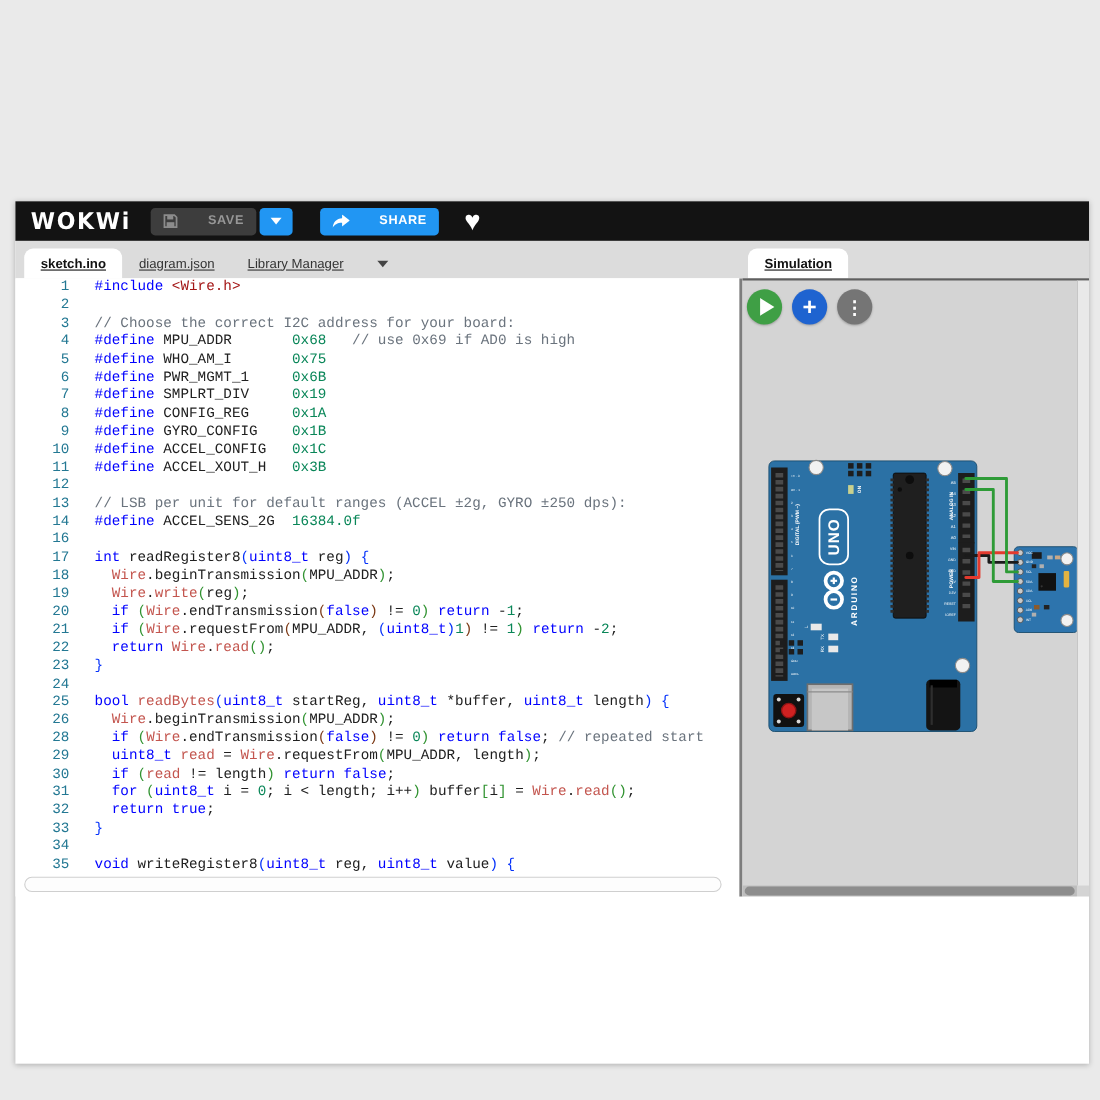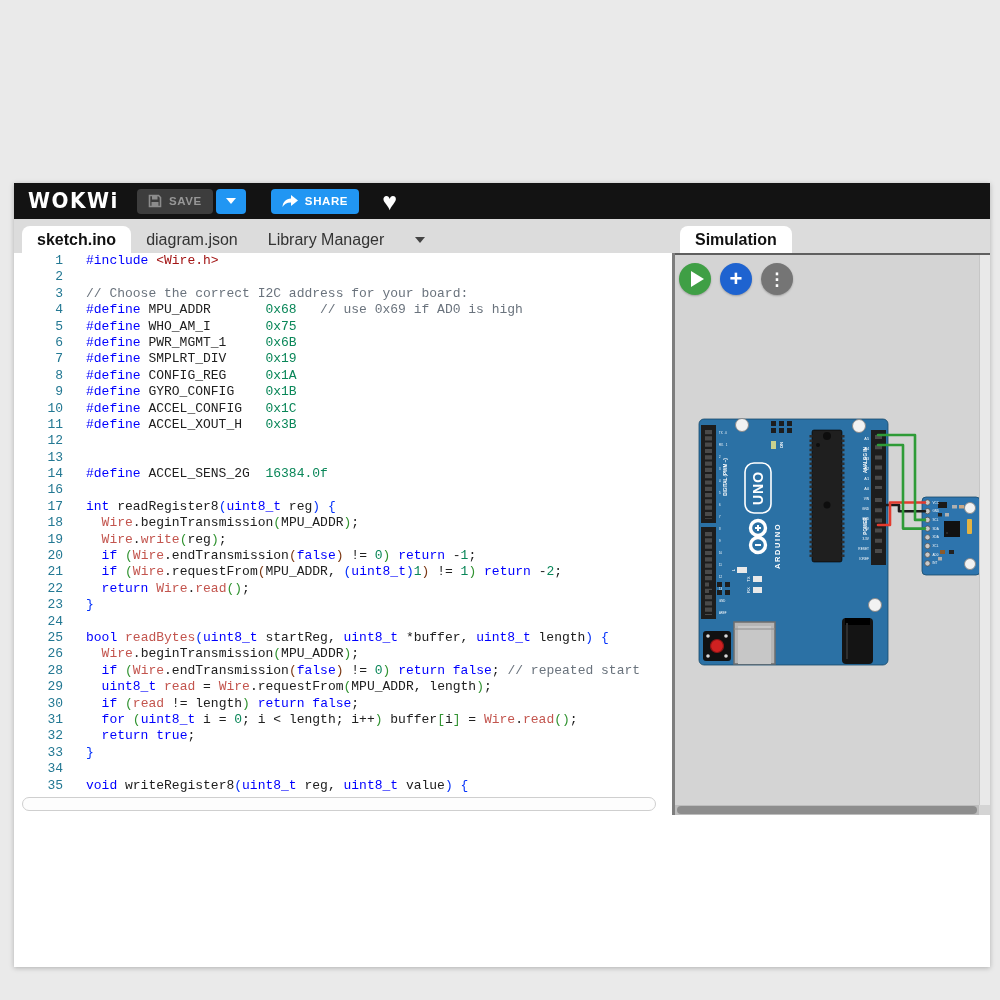--- a/index.html
+++ b/index.html
@@ -4,32 +4,32 @@
 <style>
   html,body{margin:0;padding:0;background:#eaeaea;width:1000px;height:1000px;overflow:hidden;
     font-family:"Liberation Sans",sans-serif;-webkit-font-smoothing:antialiased;}
   .app{position:absolute;left:14px;top:183px;width:976px;height:784px;background:#fff;
     box-shadow:0 1px 5px rgba(0,0,0,.25);}
   
   .topbar{height:36px;background:#131313;display:flex;align-items:center;padding:0 10px;box-sizing:border-box;}
   .logo{color:#fff;font-weight:700;font-size:20px;letter-spacing:1.5px;margin:0 14px 0 4px;
     font-family:"DejaVu Sans",sans-serif;transform:scaleY(1.05);cursor:pointer;}
   .tbtn{height:25px;border-radius:4px;display:flex;align-items:center;padding:0 11px;cursor:pointer;
-    font-size:11.5px;font-weight:700;letter-spacing:.6px;}
+    font-size:11.5px;font-weight:700;letter-spacing:.6px;gap:20px;}
   .save{background:#3d3d3d;color:#979797;margin-left:4px;}
   .save svg{margin-right:7px;}
   .dd{background:#2196f3;margin-left:3px;padding:0 10px;}
   .caret{width:0;height:0;border-left:5px solid transparent;border-right:5px solid transparent;border-top:6px solid #fff;}
   .share{background:#2196f3;color:#fff;margin-left:25px;}
   .share svg{margin-right:7px;}
   .heart{color:#fff;font-size:25px;margin-left:23px;line-height:1;cursor:pointer;}
   
   .tabstrip{height:34px;background:#dcdcdc;position:relative;display:flex;align-items:flex-end;padding-left:8px;box-sizing:border-box;}
-  .tab{height:27px;display:flex;align-items:center;padding:0 15px;font-size:16px;color:#333;
-    border-radius:8px 8px 0 0;cursor:pointer;white-space:nowrap;}
+  .tab{height:27px;display:flex;align-items:center;padding:0 15px;font-size:12px;color:#333;
+    border-radius:8px 8px 0 0;cursor:pointer;white-space:nowrap;text-decoration:underline;}
   .tab.active{background:#fff;color:#111;font-weight:700;}
   .lib-caret{width:0;height:0;border-left:5px solid transparent;border-right:5px solid transparent;
     border-top:6px solid #444;margin:0 0 10px 16px;cursor:pointer;}
   .sim-tab{position:absolute;left:666px;bottom:0;text-align:right;}
   
   .content{display:flex;height:562px;}
   .editor{width:658px;height:562px;background:#fff;overflow:hidden;position:relative;
     font-family:"Liberation Mono","DejaVu Sans Mono",monospace;font-size:13px;cursor:text;}
   .row{display:flex;height:16.4px;line-height:16.4px;white-space:pre;}
   .ln{display:inline-block;width:49px;text-align:right;color:#237893;flex:none;}
@@ -96,21 +96,21 @@
           <div class="row"><span class="ln">3</span><span class="code"><span class="tok-c">// Choose the correct I2C address for your board:</span></span></div>
           <div class="row"><span class="ln">4</span><span class="code"><span class="tok-k">#define</span><span class="tok-p"> MPU_ADDR       </span><span class="tok-n">0x68</span><span class="tok-p">   </span><span class="tok-c">// use 0x69 if AD0 is high</span></span></div>
           <div class="row"><span class="ln">5</span><span class="code"><span class="tok-k">#define</span><span class="tok-p"> WHO_AM_I       </span><span class="tok-n">0x75</span></span></div>
           <div class="row"><span class="ln">6</span><span class="code"><span class="tok-k">#define</span><span class="tok-p"> PWR_MGMT_1     </span><span class="tok-n">0x6B</span></span></div>
           <div class="row"><span class="ln">7</span><span class="code"><span class="tok-k">#define</span><span class="tok-p"> SMPLRT_DIV     </span><span class="tok-n">0x19</span></span></div>
           <div class="row"><span class="ln">8</span><span class="code"><span class="tok-k">#define</span><span class="tok-p"> CONFIG_REG     </span><span class="tok-n">0x1A</span></span></div>
           <div class="row"><span class="ln">9</span><span class="code"><span class="tok-k">#define</span><span class="tok-p"> GYRO_CONFIG    </span><span class="tok-n">0x1B</span></span></div>
           <div class="row"><span class="ln">10</span><span class="code"><span class="tok-k">#define</span><span class="tok-p"> ACCEL_CONFIG   </span><span class="tok-n">0x1C</span></span></div>
           <div class="row"><span class="ln">11</span><span class="code"><span class="tok-k">#define</span><span class="tok-p"> ACCEL_XOUT_H   </span><span class="tok-n">0x3B</span></span></div>
           <div class="row"><span class="ln">12</span><span class="code"></span></div>
-          <div class="row"><span class="ln">13</span></div>
+          <div class="row"><span class="ln">13</span><span class="code"><span class="tok-c">// LSB per unit for default ranges (ACCEL ±2g, GYRO ±250 dps):</span></span></div>
           <div class="row"><span class="ln">14</span><span class="code"><span class="tok-k">#define</span><span class="tok-p"> ACCEL_SENS_2G  </span><span class="tok-n">16384.0f</span></span></div>
           <div class="row"><span class="ln">16</span><span class="code"></span></div>
           <div class="row"><span class="ln">17</span><span class="code"><span class="tok-k">int</span><span class="tok-p"> readRegister8</span><span class="tok-b1">(</span><span class="tok-k">uint8_t</span><span class="tok-p"> reg</span><span class="tok-b1">)</span><span class="tok-p"> </span><span class="tok-b1">{</span></span></div>
           <div class="row"><span class="ln">18</span><span class="code"><span class="tok-p">  </span><span class="tok-w">Wire</span><span class="tok-p">.beginTransmission</span><span class="tok-b2">(</span><span class="tok-p">MPU_ADDR</span><span class="tok-b2">)</span><span class="tok-p">;</span></span></div>
           <div class="row"><span class="ln">19</span><span class="code"><span class="tok-p">  </span><span class="tok-w">Wire</span><span class="tok-p">.</span><span class="tok-w">write</span><span class="tok-b2">(</span><span class="tok-p">reg</span><span class="tok-b2">)</span><span class="tok-p">;</span></span></div>
           <div class="row"><span class="ln">20</span><span class="code"><span class="tok-p">  </span><span class="tok-k">if</span><span class="tok-p"> </span><span class="tok-b2">(</span><span class="tok-w">Wire</span><span class="tok-p">.endTransmission</span><span class="tok-b3">(</span><span class="tok-k">false</span><span class="tok-b3">)</span><span class="tok-p"> != </span><span class="tok-n">0</span><span class="tok-b2">)</span><span class="tok-p"> </span><span class="tok-k">return</span><span class="tok-p"> -</span><span class="tok-n">1</span><span class="tok-p">;</span></span></div>
           <div class="row"><span class="ln">21</span><span class="code"><span class="tok-p">  </span><span class="tok-k">if</span><span class="tok-p"> </span><span class="tok-b2">(</span><span class="tok-w">Wire</span><span class="tok-p">.requestFrom</span><span class="tok-b3">(</span><span class="tok-p">MPU_ADDR, </span><span class="tok-b1">(</span><span class="tok-k">uint8_t</span><span class="tok-b1">)</span><span class="tok-n">1</span><span class="tok-b3">)</span><span class="tok-p"> != </span><span class="tok-n">1</span><span class="tok-b2">)</span><span class="tok-p"> </span><span class="tok-k">return</span><span class="tok-p"> -</span><span class="tok-n">2</span><span class="tok-p">;</span></span></div>
           <div class="row"><span class="ln">22</span><span class="code"><span class="tok-p">  </span><span class="tok-k">return</span><span class="tok-p"> </span><span class="tok-w">Wire</span><span class="tok-p">.</span><span class="tok-w">read</span><span class="tok-b2">(</span><span class="tok-b2">)</span><span class="tok-p">;</span></span></div>
           <div class="row"><span class="ln">23</span><span class="code"><span class="tok-b1">}</span></span></div>
           <div class="row"><span class="ln">24</span><span class="code"></span></div>

